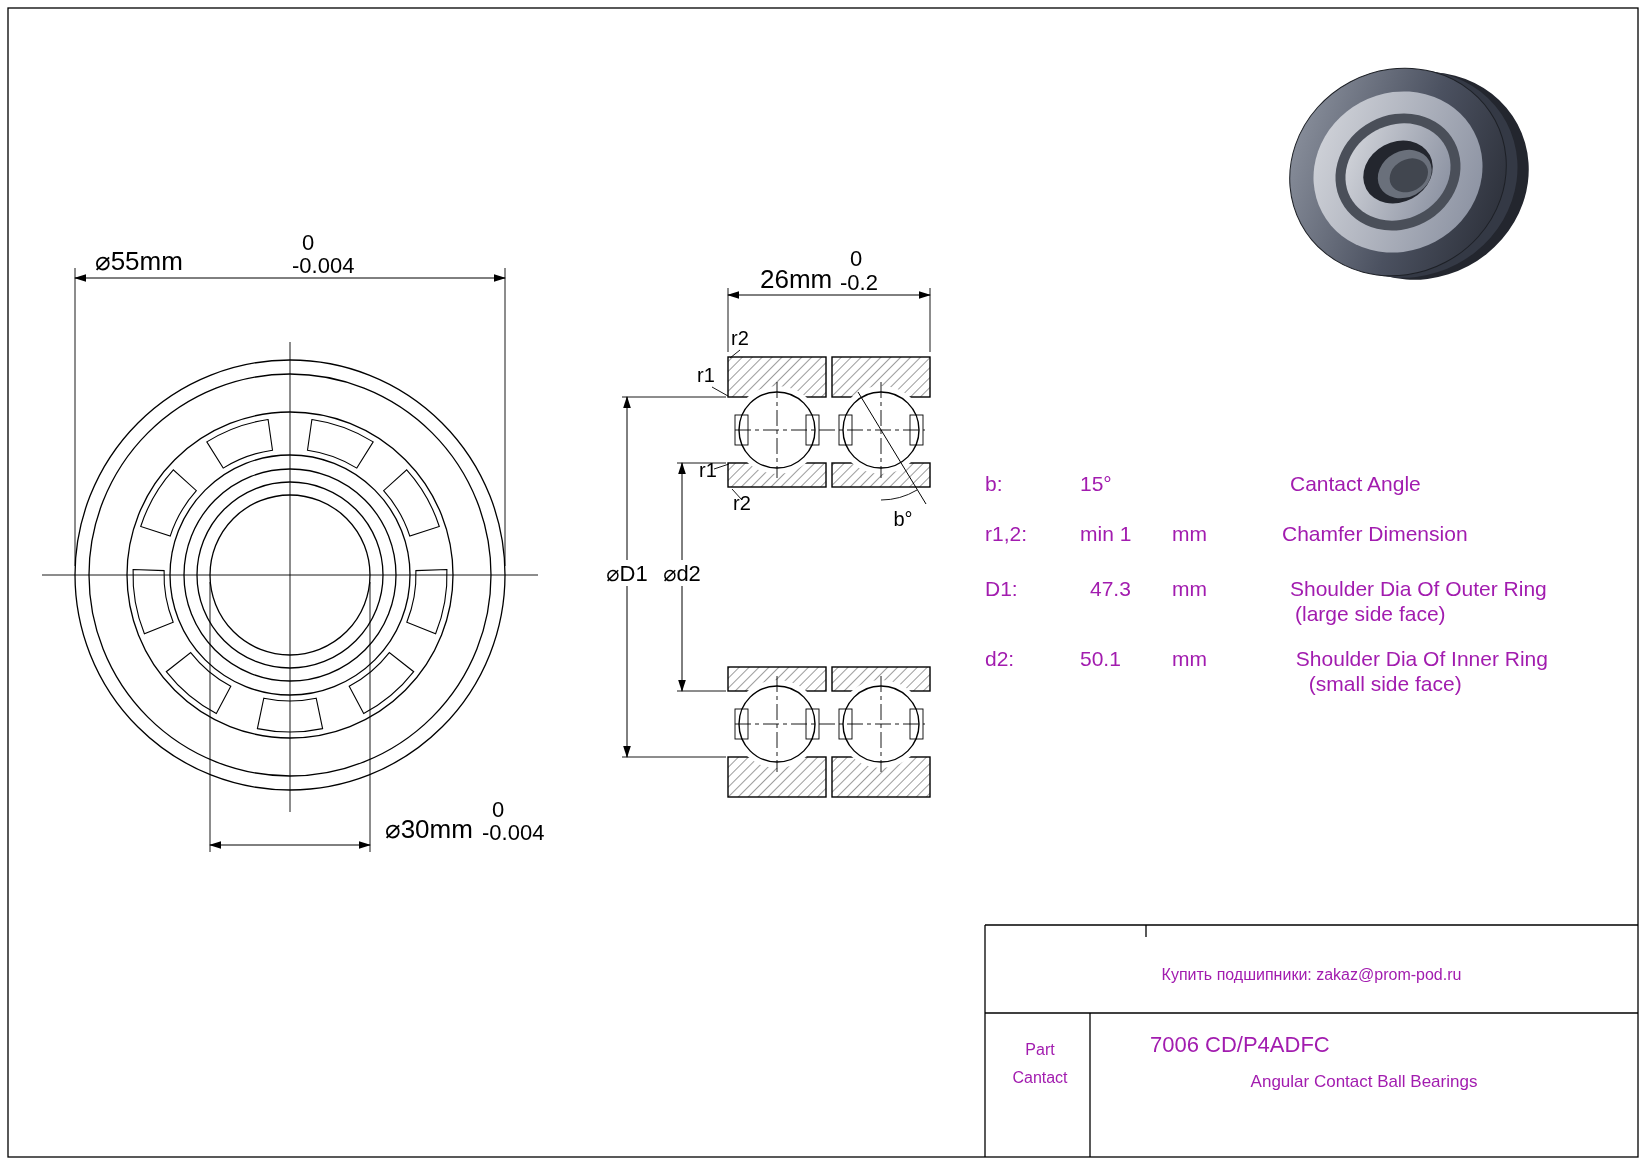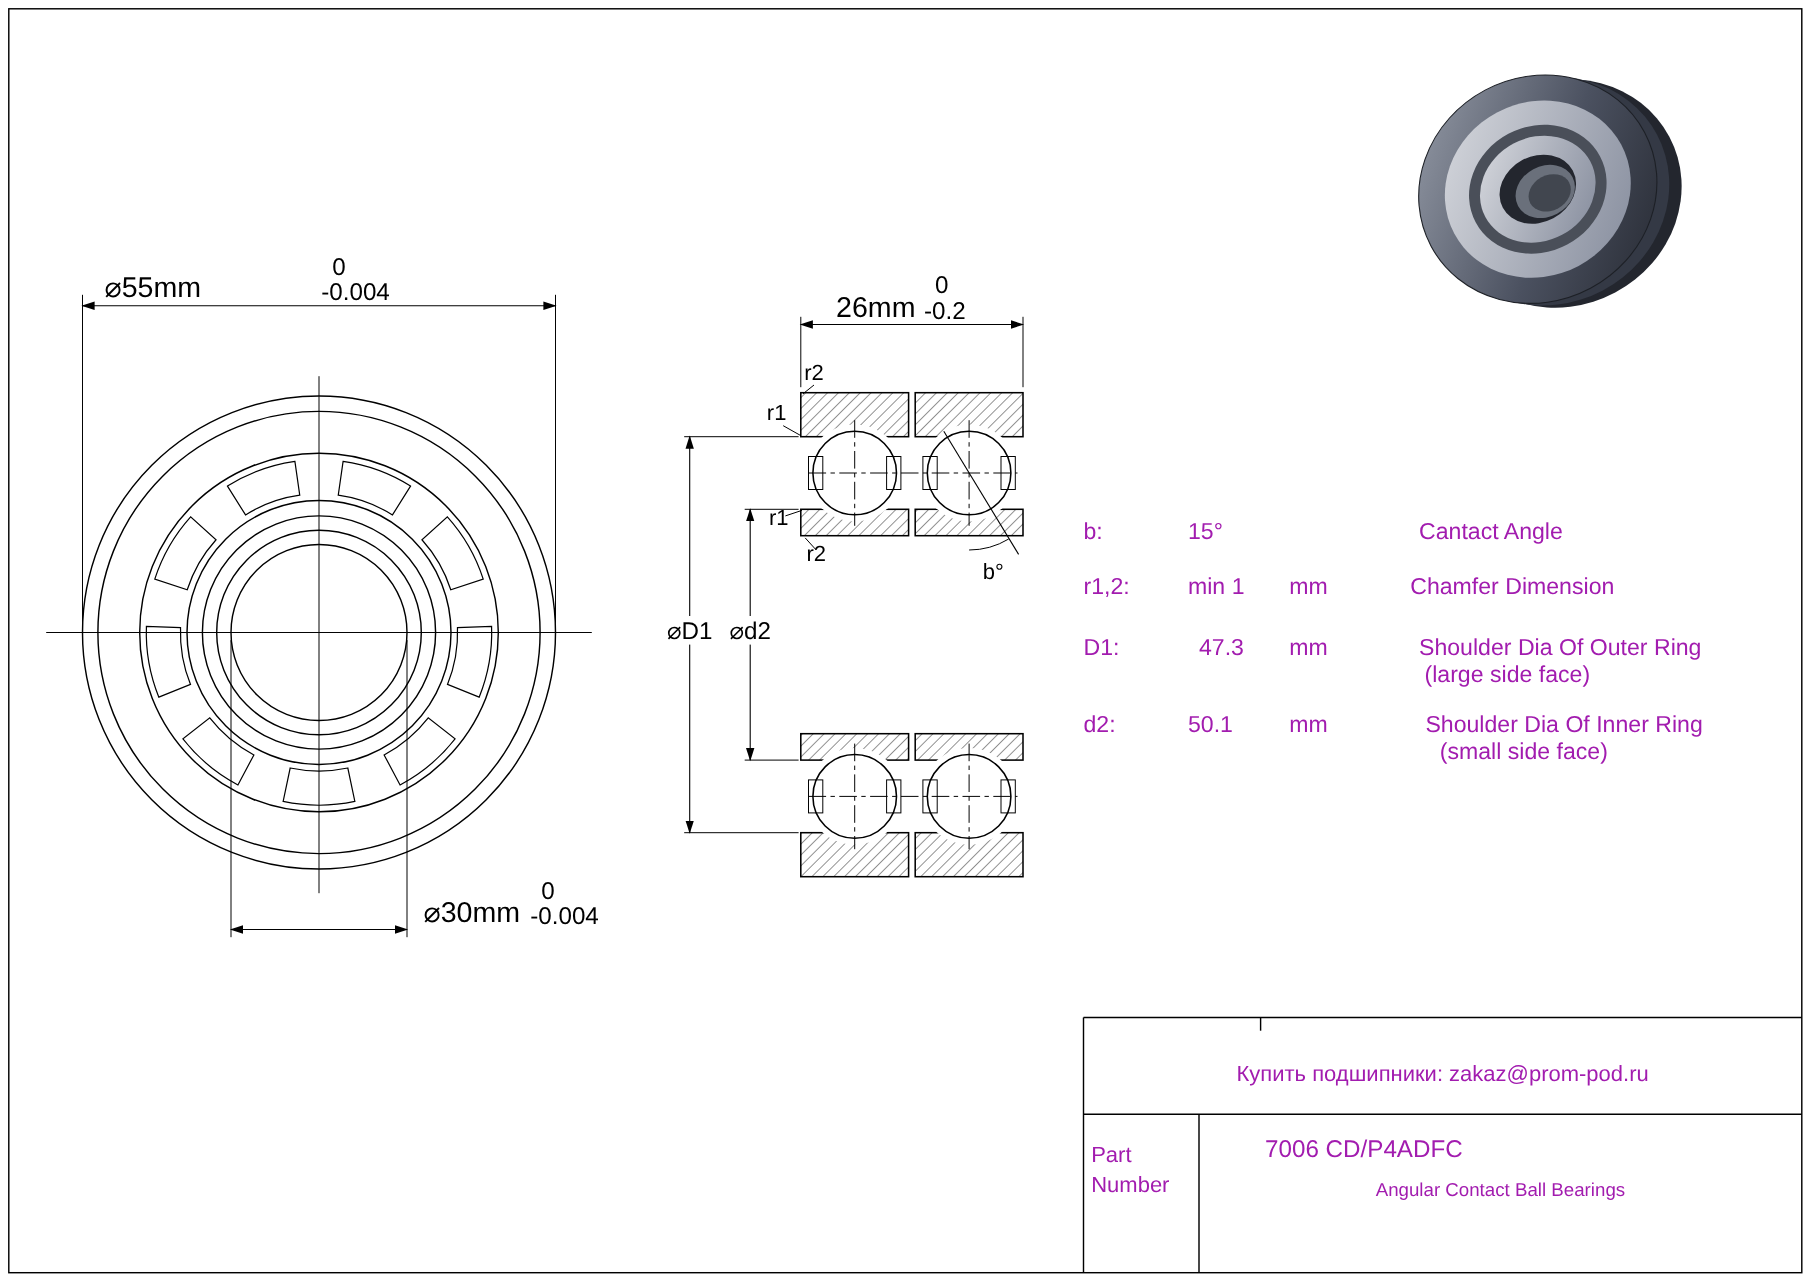--- a/index.html
+++ b/index.html
@@ -9,21 +9,21 @@
   .abs{position:absolute}
   .ln{stroke:#000;fill:none;stroke-width:1.3}
   .thin{stroke:#000;fill:none;stroke-width:0.9}
   .dim{stroke:#000;fill:none;stroke-width:1}
   .dash{stroke:#000;fill:none;stroke-width:0.9;stroke-dasharray:16 4 4 4}
   text{font-family:"Liberation Sans",sans-serif;fill:#000}
   .t26{font-size:26px}
   .t22{font-size:22px}
   .t20{font-size:20px}
   .spec span{position:absolute;font-size:21px;white-space:pre}
-  .tb-text{font-size:20px}
+  .tb-text{font-size:16px}
 </style>
 </head>
 <body>
 
 <div class="page">
 
 <svg width="1646" height="1165" viewBox="0 0 1646 1165">
   <defs>
     <pattern id="hatch" patternUnits="userSpaceOnUse" width="7" height="7" patternTransform="rotate(45)">
       <line x1="0" y1="0" x2="0" y2="7" stroke="#3a3a3a" stroke-width="1"></line>
@@ -209,22 +209,22 @@
   <div class="abs spec" style="left:985px;top:647px;width:650px;height:54px">
     <span style="left:0">d2:</span>
     <span style="left:95px">50.1</span>
     <span style="left:187px">mm</span>
     <span style="left:305px;top:0"> Shoulder Dia Of Inner Ring</span>
     <span style="left:318px;top:25px"> (small side face)</span>
   </div>
 
   <div class="abs tb-text" style="left:985px;top:966px;width:653px;text-align:center">Купить подшипники: zakaz@prom-pod.ru</div>
 
-  <div class="abs tb-text" style="left:992px;top:1036px;width:96px;line-height:28px">
+  <div class="abs tb-text" style="left:992px;top:1036px;width:96px;text-align:center;line-height:28px">
     <div>Part</div>
-    <div>Number</div>
+    <div>Cantact</div>
   </div>
 
   <div class="abs" style="left:1150px;top:1032px;font-size:22px">7006 CD/P4ADFC</div>
 
   <div class="abs" style="left:1090px;top:1072px;width:548px;text-align:center;font-size:17px">Angular Contact Ball Bearings</div>
 
 </div>
 
 </body></html>

